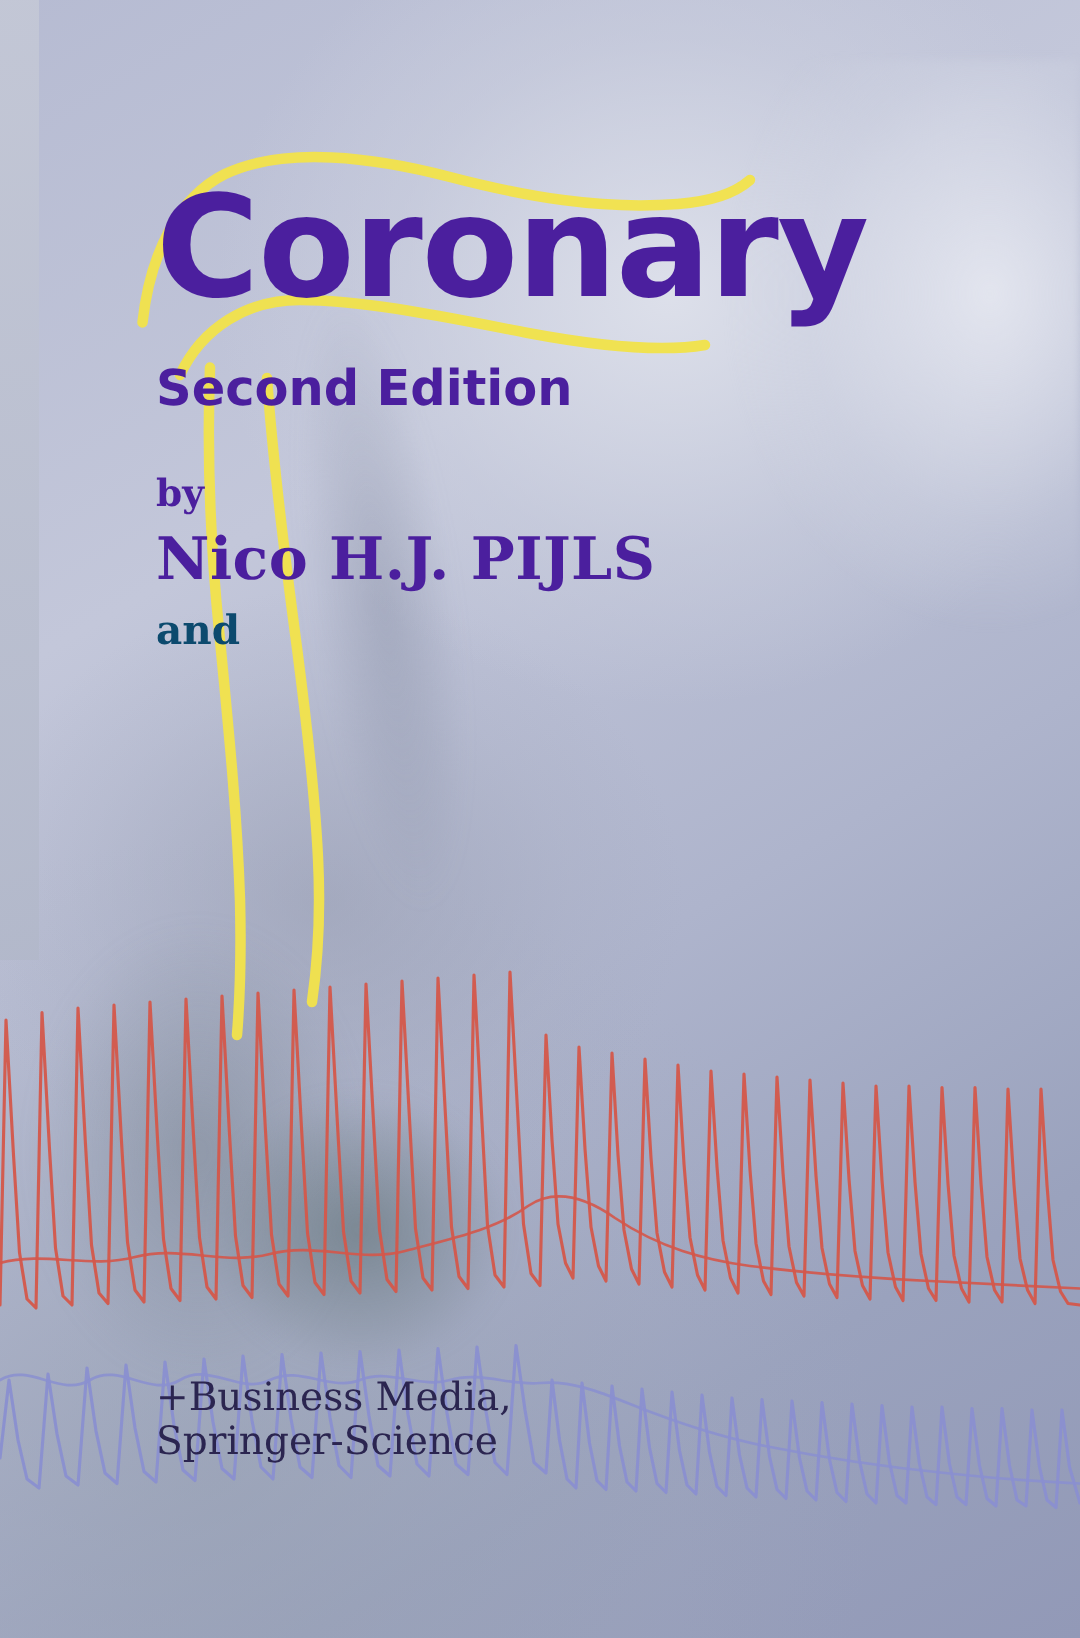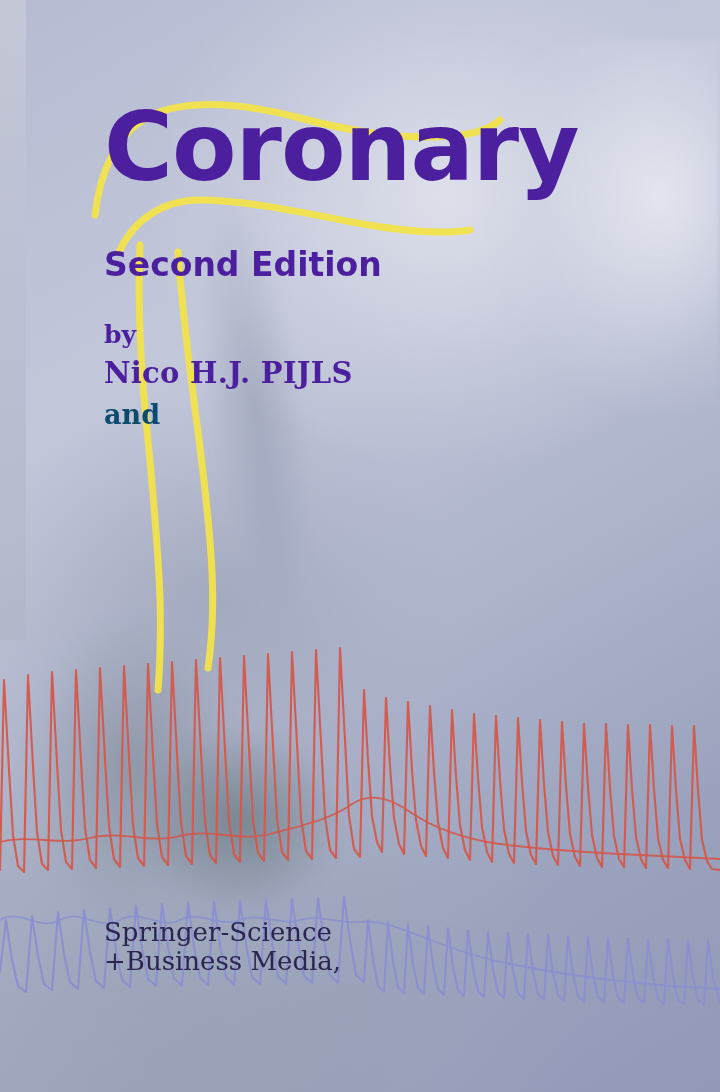--- a/index.html
+++ b/index.html
@@ -75,54 +75,54 @@
     position: absolute;
     left: 0; top: 620px;
     width: 720px; height: 472px;
     pointer-events: none;
   }
 
   
   .title-block {
     position: absolute;
     left: 104px;
-    top: 102px;
+    top: 120px;
     width: 560px;
   }
   .title-line {
     font-family: "DejaVu Sans", sans-serif;
     font-weight: 700;
     font-size: 94px;
     line-height: 0.97;
     color: #4b1f9e;
     letter-spacing: -1px;
   }
   .title-line.second {
     margin-top: 4px;
   }
   .edition {
-    margin-top: 52px;
+    margin-top: 28px;
     font-family: "DejaVu Sans", sans-serif;
     font-weight: 700;
     font-size: 33px;
     color: #4b1f9e;
     letter-spacing: 0px;
   }
   .byline-by {
     margin-top: 36px;
     font-family: "DejaVu Serif", serif;
     font-weight: 700;
     font-size: 25px;
     color: #4b1f9e;
   }
   .author {
     margin-top: 7px;
     font-family: "DejaVu Serif", serif;
     font-weight: 700;
-    font-size: 29px;
+    font-size: 39px;
     color: #4b1f9e;
     letter-spacing: 0.3px;
   }
   .byline-and {
     margin-top: 9px;
     font-family: "DejaVu Serif", serif;
     font-weight: 700;
     font-size: 27px;
     color: #0c4a6e;
   }
@@ -242,17 +242,17 @@
 
   <div class="title-block">
     <div class="title-line">Coronary</div>
     <div class="edition">Second Edition</div>
     <div class="byline-by">by</div>
     <div class="author">Nico H.J. PIJLS</div>
     <div class="byline-and">and</div>
   </div>
 
   <div class="publisher">
+    <div>+Business Media,</div>
     <div>Springer-Science</div>
-    <div>+Business Media,</div>
   </div>
 
 </div>
 
 </body></html>

